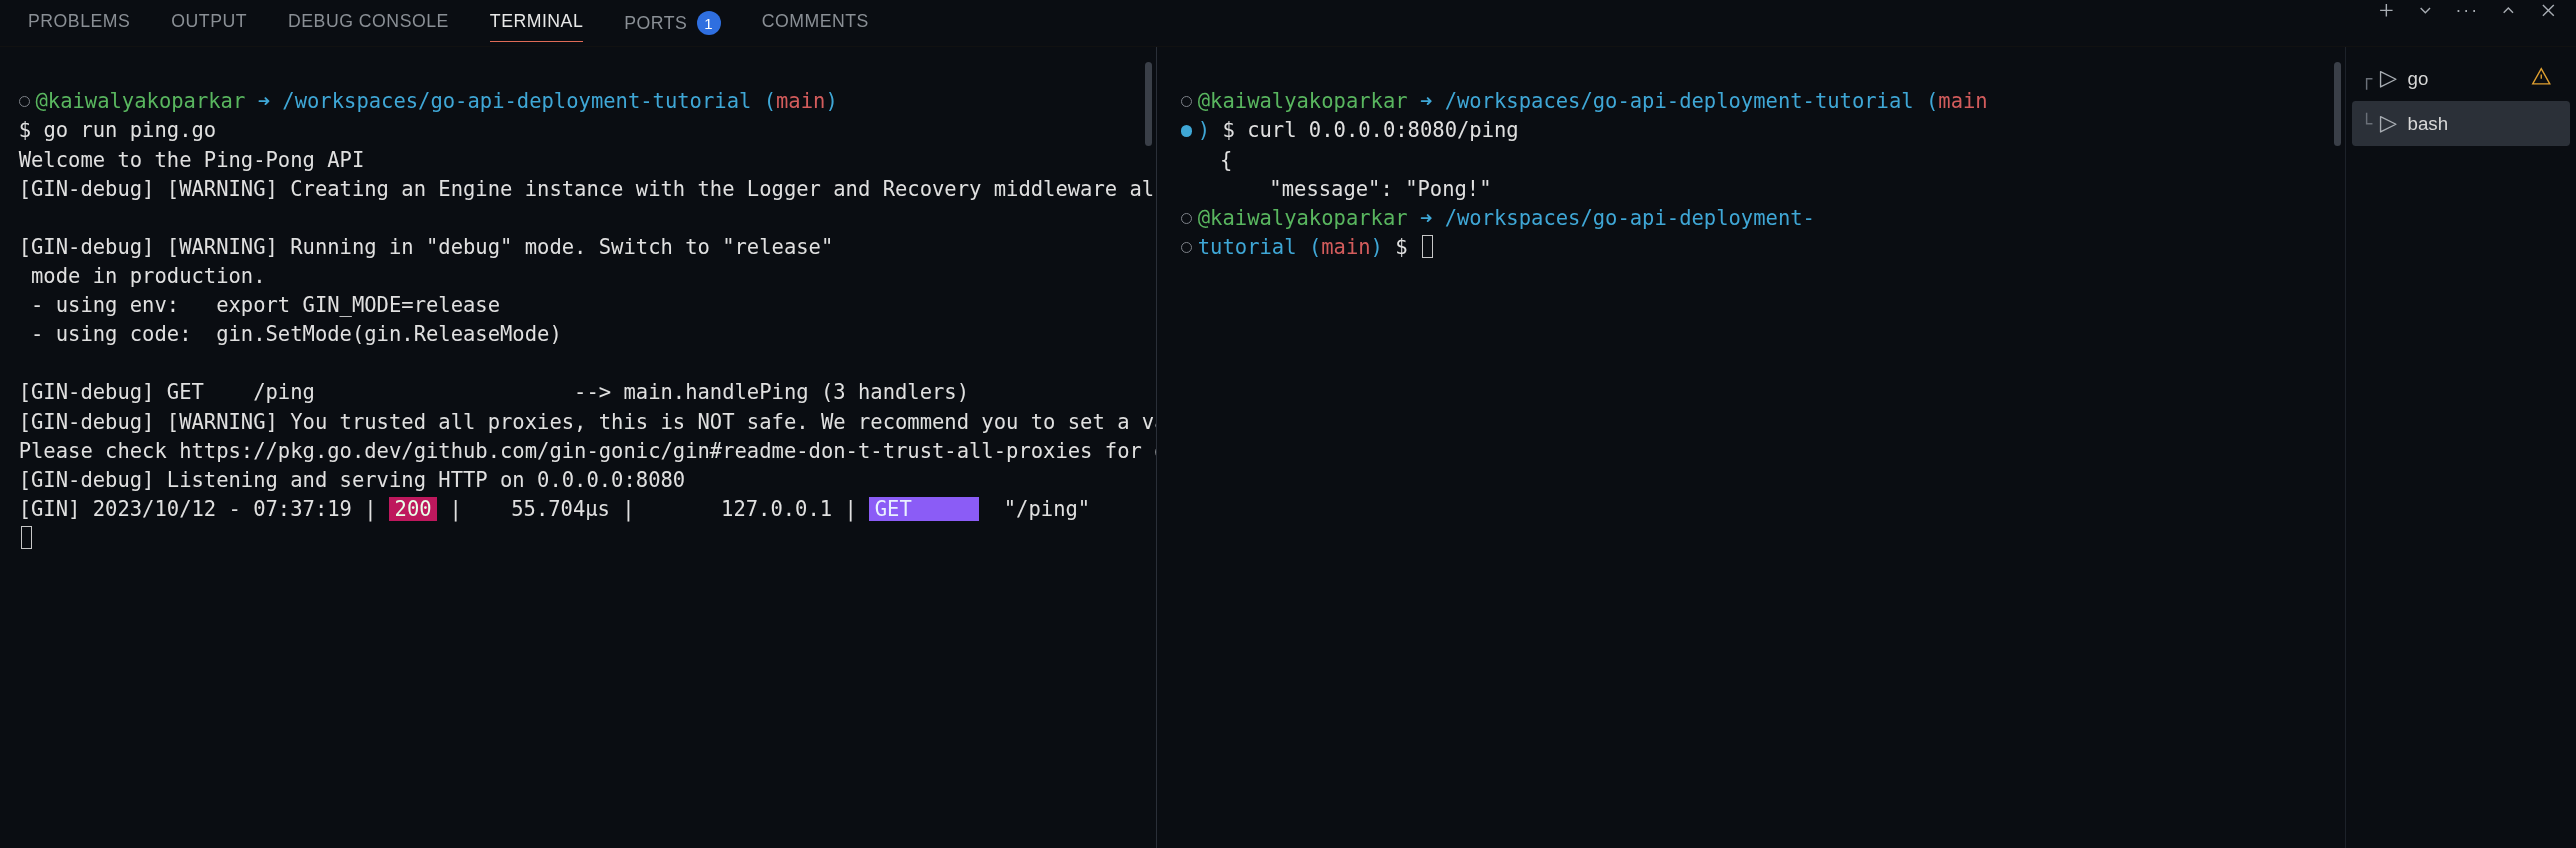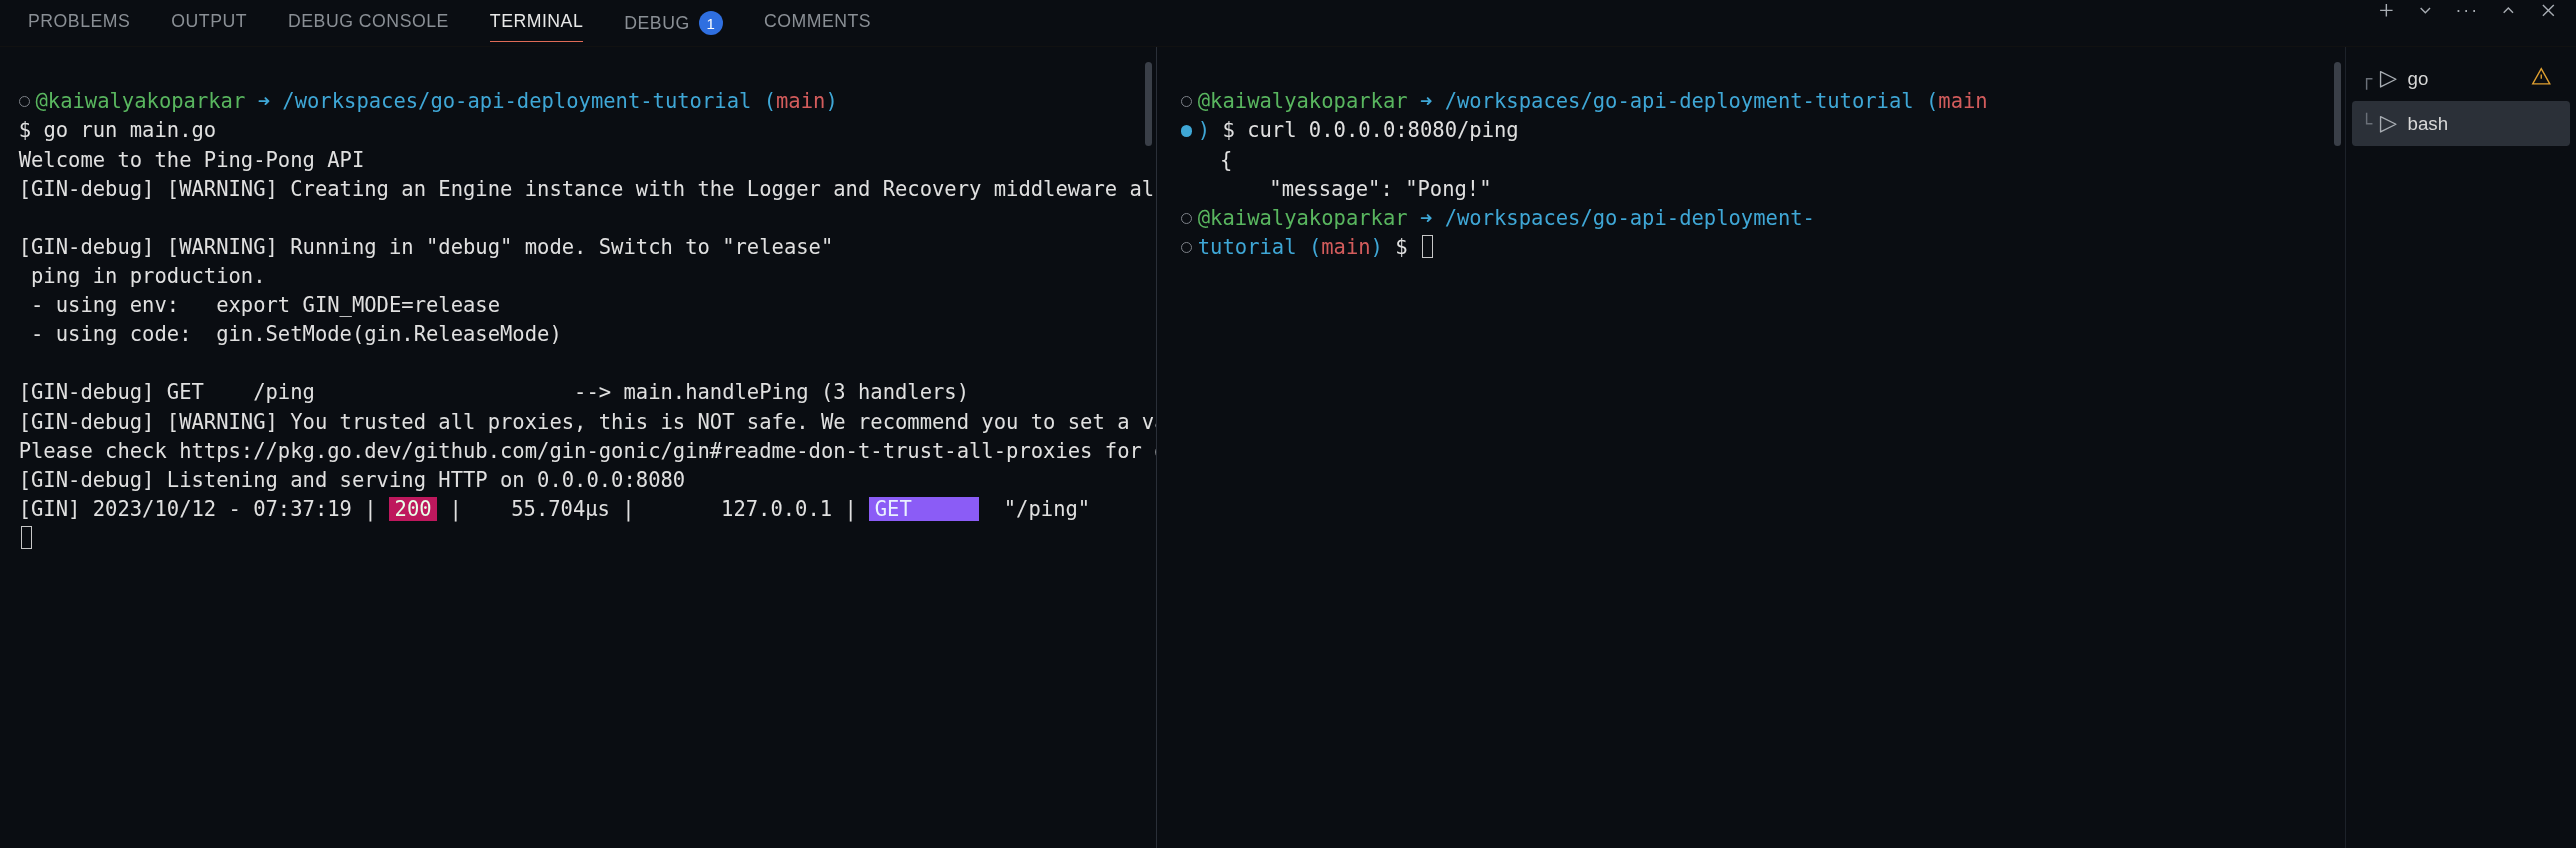--- a/index.html
+++ b/index.html
@@ -104,21 +104,21 @@
 </style>
 </head>
 <body>
 
 <div class="tabbar">
   <div class="tab">PROBLEMS</div>
   <div class="tab">OUTPUT</div>
   <div class="tab">DEBUG CONSOLE</div>
   <div class="tab active">TERMINAL</div>
   <div class="tab">
-    <span>DEBUG</span>
+    <span>PORTS</span>
     <span class="badge">1</span>
   </div>
   <div class="tab">COMMENTS</div>
 
   <div class="spacer"></div>
 
   <div class="actions">
     <span class="act">
       <svg viewBox="0 0 24 24">
           <path d="M12 4v16M4 12h16"></path>
@@ -140,26 +140,26 @@
           <path d="M5 5l14 14M19 5L5 19"></path>
         </svg>
     </span>
   </div>
 </div>
 
 <div class="workspace">
 
   <div class="pane left">
 <span class="circ"></span><span class="grn">@kaiwalyakoparkar</span> <span class="arrow">➜</span> <span class="cyn">/workspaces/go-api-deployment-tutorial</span> <span class="cyn">(</span><span class="red">main</span><span class="cyn">)</span>
-<span class="wht">$</span> <span class="wht">go run main.go</span>
+<span class="wht">$</span> <span class="wht">go run ping.go</span>
 <span class="wht">Welcome to the Ping-Pong API</span>
 <span class="wht">[GIN-debug] [WARNING] Creating an Engine instance with the Logger and Recovery middleware already attached.</span>
 
 <span class="wht">[GIN-debug] [WARNING] Running in "debug" mode. Switch to "release"</span>
-<span class="wht"> ping in production.</span>
+<span class="wht"> mode in production.</span>
 <span class="wht"> - using env:   export GIN_MODE=release</span>
 <span class="wht"> - using code:  gin.SetMode(gin.ReleaseMode)</span>
 
 <span class="wht">[GIN-debug] GET    /ping                     --&gt; main.handlePing (3 handlers)</span>
 <span class="wht">[GIN-debug] [WARNING] You trusted all proxies, this is NOT safe. We recommend you to set a value.</span>
 <span class="wht">Please check https://pkg.go.dev/github.com/gin-gonic/gin#readme-don-t-trust-all-proxies for details.</span>
 <span class="wht">[GIN-debug] Listening and serving HTTP on 0.0.0.0:8080</span>
 <span class="wht"><span>[GIN] 2023/10/12 - 07:37:19 | </span><span class="bg-grn">200</span><span> |    55.704µs |       127.0.0.1 | </span><span class="bg-blu">GET     </span><span>  "/ping"</span></span>
 <span class="cursor"></span>
     <div class="sbar"></div>

